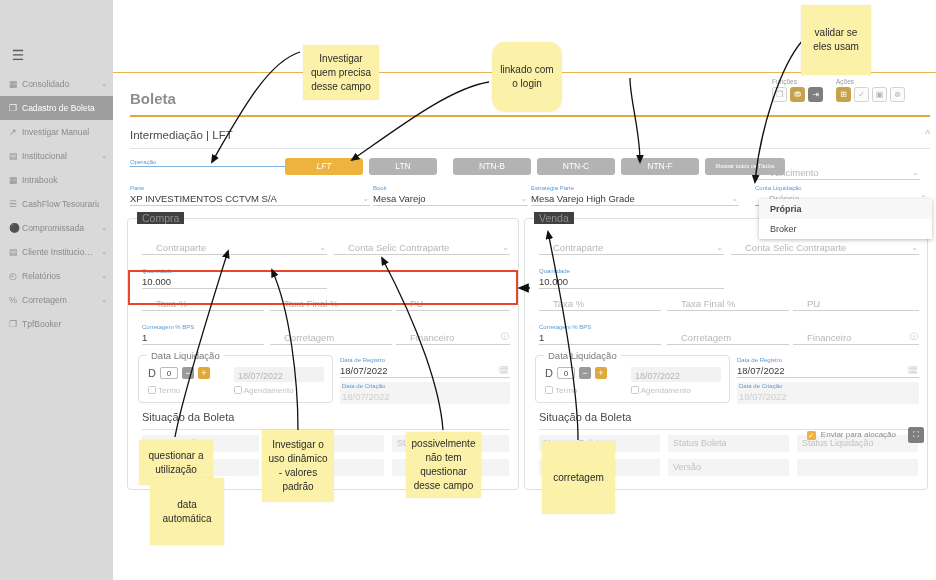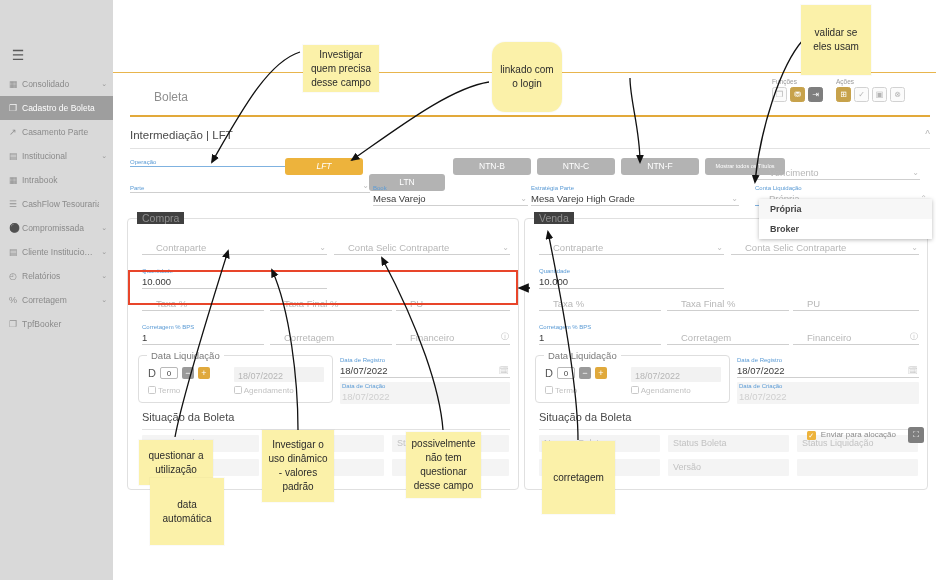--- a/index.html
+++ b/index.html
@@ -33,21 +33,21 @@
   .nav-caret { flex: 0 0 8px; font-size: 7px; opacity: .85; text-align: right; }
 
   
   #main {
     position: absolute; left: 113px; top: 72px; right: 0; bottom: 0;
     background: #ffffff;
   }
   #top-rule { position:absolute; left:0; top:0; width:100%; height:1px; background:#e8b54d; }
   #page-title {
     position: absolute; left: 17px; top: 18px;
-    font-size: 12px; color: #8e8e8e; font-weight: 400; margin-left: 24px;
+    font-size: 15px; color: #8e8e8e; font-weight: 700;
   }
   #title-rule { position: absolute; left: 17px; top: 43px; right: 6px; height: 1.5px; background: #e2a93a; }
 
   
   .tb-group { position: absolute; top: 6px; }
   .tb-label { font-size: 6.5px; color: #9a9a9a; margin-bottom: 2px; }
   .tb-row { display: flex; gap: 3px; }
   .tb-btn {
     width: 15px; height: 15px; border-radius: 2.5px; border: 1px solid #d2d2d2;
     background: #fbfbfb; display: flex; align-items: center; justify-content: center;
@@ -80,21 +80,21 @@
     justify-content: center; text-align: center; line-height: 8.5px;
   }
   .pill.sel { background: #edb33c; }
   .pill.small { font-size: 5.5px; line-height: 6.5px; }
 
   
   #dropdown {
     position: absolute; left: 646px; top: 127px; width: 173px; background: #fff;
     box-shadow: 0 1px 4px rgba(0,0,0,.28); z-index: 30;
   }
-  .dd-item { padding: 5px 11px; font-size: 9px; color: #444; font-weight: bold; }
+  .dd-item { padding: 5px 11px; font-size: 9px; color: #444; }
   .dd-item.sel { font-weight: bold; background: #f7f7f7; }
 
   
   .fs {
     position: absolute; border: 1px solid #e0e0e0; border-radius: 4px;
   }
   .fs-legend {
     position: absolute; top: -7px; left: 9px; background: #404040; padding: 0 5px;
     font-size: 10.5px; color: #8d8d8d;
   }
@@ -155,21 +155,21 @@
         <span class="nav-lbl">Consolidado</span>
         <span class="nav-caret">⌄</span>
       </div>
       <div class="nav-item active">
         <span class="nav-ico">❐</span>
         <span class="nav-lbl">Cadastro de Boleta</span>
         <span class="nav-caret"></span>
       </div>
       <div class="nav-item">
         <span class="nav-ico">↗</span>
-        <span class="nav-lbl">Casamento Parte</span>
+        <span class="nav-lbl">Investigar Manual</span>
         <span class="nav-caret"></span>
       </div>
       <div class="nav-item">
         <span class="nav-ico">▤</span>
         <span class="nav-lbl">Institucional</span>
         <span class="nav-caret">⌄</span>
       </div>
       <div class="nav-item">
         <span class="nav-ico">▦</span>
         <span class="nav-lbl">Intrabook</span>
@@ -255,21 +255,21 @@
   <div class="fld" style="left:17px; top:86px; width:168px;">
     <div class="fld-lbl">Operação</div>
     <div class="fld-line blue"></div>
     <span class="fld-caret">⌄</span>
   </div>
 
   <div id="pills">
       <div class="pill sel" style="left: 172px; top: 86px; width: 78px; font-style: italic;">
         <span>LFT</span>
       </div>
-      <div class="pill" style="left: 256px; top: 102px; width: 76px;">
+      <div class="pill" style="left: 256px; top: 86px; width: 68px;">
         <span>LTN</span>
       </div>
       <div class="pill" style="left: 340px; top: 86px; width: 78px; text-align: right;">
         <span>NTN-B</span>
       </div>
       <div class="pill" style="left: 424px; top: 86px; width: 78px;">
         <span>NTN-C</span>
       </div>
       <div class="pill" style="left: 508px; top: 86px; width: 78px;">
         <span>NTN-F</span>
@@ -281,20 +281,21 @@
 
   <div class="fld" style="left:642px; top:86px; width:165px;">
     <div class="fld-lbl">&nbsp;</div>
     <div class="fld-val ph">Vencimento</div>
     <div class="fld-line"></div>
     <span class="fld-caret">⌄</span>
   </div>
 
   <div class="fld" style="left:17px; top:112px; width:240px;">
     <div class="fld-lbl">Parte</div>
+    <div class="fld-val">XP INVESTIMENTOS CCTVM S/A</div>
     <div class="fld-line"></div>
     <span class="fld-caret">⌄</span>
   </div>
   <div class="fld" style="left:260px; top:112px; width:155px;">
     <div class="fld-lbl">Book</div>
     <div class="fld-val">Mesa Varejo</div>
     <div class="fld-line"></div>
     <span class="fld-caret">⌄</span>
   </div>
   <div class="fld" style="left:418px; top:112px; width:208px;">
@@ -523,21 +524,21 @@
     <path d="M298,430 C298,380 290,310 272,270"></path>
     <path d="M443,430 C440,390 420,330 382,258"></path>
     <path d="M578,440 C578,400 570,340 548,232"></path>
   </g>
   <g fill="none" stroke="#e8452a" stroke-width="1.6">
     <path d="M530,288 L520,288" marker-end="url(#ah)" stroke="#111"></path>
   </g>
 </svg>
 
 <div id="notes-layer">
-    <div class="note" style="left: 303px; top: 45px; width: 76px; height: 47px;">
+    <div class="note" style="left: 303px; top: 45px; width: 76px; height: 55px;">
       <span>Investigar quem precisa desse campo</span>
     </div>
     <div class="note" style="left: 492px; top: 42px; width: 70px; height: 70px; border-radius: 13px;">
       <span>linkado com o login</span>
     </div>
     <div class="note" style="left: 801px; top: 5px; width: 70px; height: 70px;">
       <span>validar se eles usam</span>
     </div>
     <div class="note" style="left: 139px; top: 440px; width: 74px; height: 45px;">
       <span>questionar a utilização</span>

